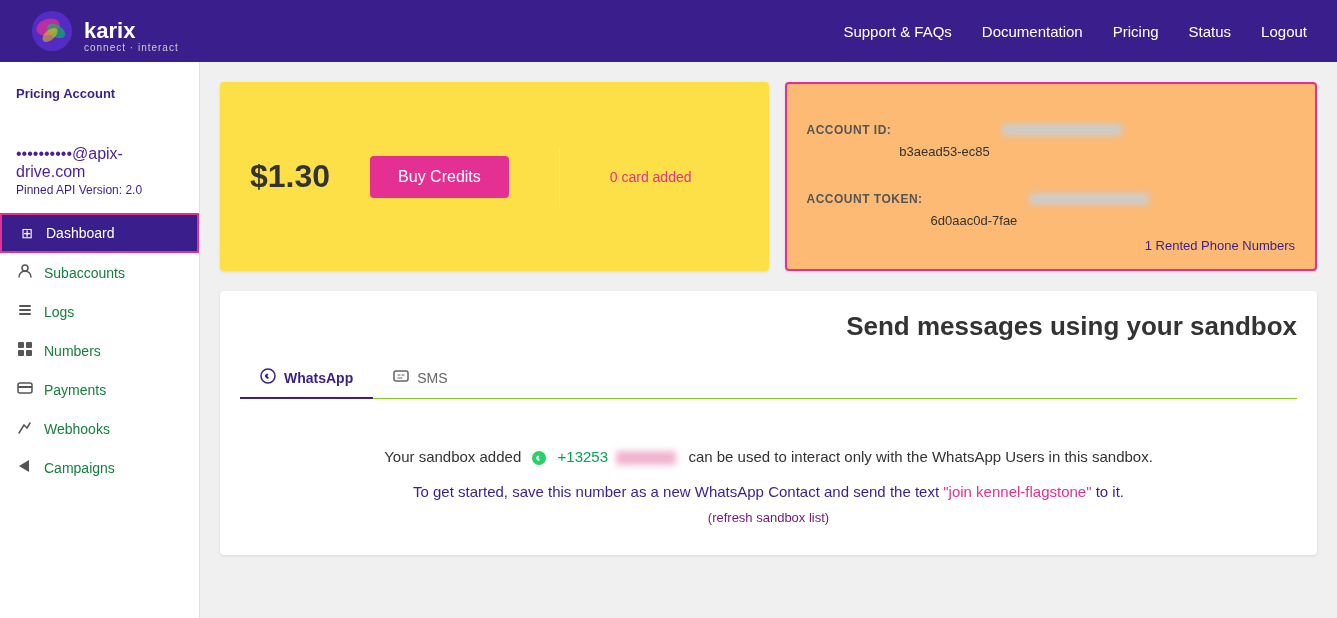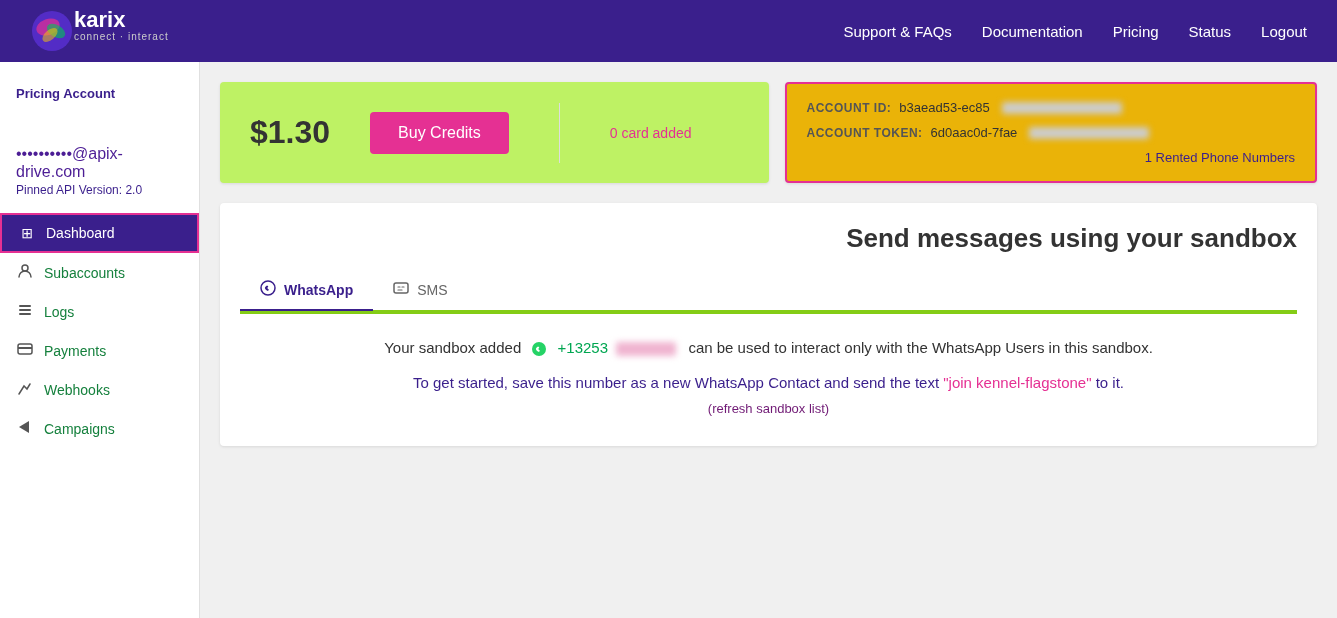--- a/index.html
+++ b/index.html
@@ -9,21 +9,22 @@
     .header {
       background: #3a1f8c;
       height: 62px;
       display: flex;
       align-items: center;
       padding: 0 30px;
       justify-content: space-between;
     }
     .logo-area {
       display: flex;
-      align-items: flex-start;
+      align-items: flex-end;
+      gap: 10px;
     }
     .logo-icon {
       width: 44px;
       height: 44px;
     }
     .logo-text {
       color: white;
       font-size: 22px;
       font-weight: bold;
       line-height: 1;
@@ -106,21 +107,21 @@
     }
 
     
     .top-cards {
       display: flex;
       gap: 16px;
       margin-bottom: 20px;
     }
 
     .balance-card {
-      background: #bef264;
+      background: #fde047;
       border-radius: 4px;
       padding: 20px 30px;
       display: flex;
       align-items: center;
       gap: 40px;
       flex: 1;
       max-width: 560px;
       box-shadow: 0 1px 3px rgba(0,0,0,0.1);
     }
     .balance-amount {
@@ -142,21 +143,21 @@
       background: #ddd;
       height: 60px;
       margin: 0 10px;
     }
     .card-added {
       color: #e53093;
       font-size: 14px;
     }
 
     .account-info-card {
-      background: #eab308;
+      background: #fdba74;
       border: 2px solid #e53093;
       border-radius: 4px;
       padding: 16px 20px;
       flex: 1;
       box-shadow: 0 1px 3px rgba(0,0,0,0.1);
     }
     .account-info-row {
       font-size: 13px;
       color: #333;
       margin-bottom: 10px;
@@ -167,20 +168,21 @@
     .account-info-row:last-of-type { margin-bottom: 0; }
     .account-info-label {
       font-weight: bold;
       color: #555;
       font-size: 12px;
       letter-spacing: 0.5px;
     }
     .account-info-value {
       color: #333;
       font-size: 13px;
+      margin-top: 44px;
     }
     .account-info-blurred {
       display: inline-block;
       background: #ccc;
       border-radius: 2px;
       width: 120px;
       height: 12px;
       vertical-align: middle;
       filter: blur(3px);
       margin-left: 4px;
@@ -201,22 +203,22 @@
       box-shadow: 0 1px 3px rgba(0,0,0,0.1);
     }
     .sandbox-title {
       text-align: right;
       font-size: 26px;
       color: #333;
       margin-bottom: 16px;
     }
     .sandbox-tabs {
       display: flex;
-      border-bottom: 4px solid #84cc16;
-      margin-bottom: 12px;
+      border-bottom: 1px solid #84cc16;
+      margin-bottom: 36px;
     }
     .sandbox-tab {
       display: flex;
       align-items: center;
       gap: 8px;
       padding: 10px 20px;
       cursor: pointer;
       font-size: 14px;
       color: #666;
       border-bottom: 2px solid transparent;
@@ -314,20 +316,31 @@
     </div>
     <div class="sidebar-item">
       <span class="icon">
         <svg width="16" height="16" viewBox="0 0 16 16">
             <rect x="2" y="3" width="12" height="2" rx="1" fill="#555"></rect>
             <rect x="2" y="7" width="12" height="2" rx="1" fill="#555"></rect>
             <rect x="2" y="11" width="12" height="2" rx="1" fill="#555"></rect>
           </svg>
       </span>
       <span>Logs</span>
+    </div>
+    <div class="sidebar-item">
+      <span class="icon">
+        <svg width="16" height="16" viewBox="0 0 16 16">
+            <rect x="1" y="1" width="6" height="6" rx="1" fill="#555"></rect>
+            <rect x="9" y="1" width="6" height="6" rx="1" fill="#555"></rect>
+            <rect x="1" y="9" width="6" height="6" rx="1" fill="#555"></rect>
+            <rect x="9" y="9" width="6" height="6" rx="1" fill="#555"></rect>
+          </svg>
+      </span>
+      <span>Numbers</span>
     </div>
     <div class="sidebar-item">
       <span class="icon">
         <svg width="16" height="16" viewBox="0 0 16 16">
             <rect x="1" y="3" width="14" height="10" rx="2" stroke="#555" stroke-width="1.5" fill="none"></rect>
             <rect x="1" y="6" width="14" height="2" fill="#555"></rect>
           </svg>
       </span>
       <span>Payments</span>
     </div>

